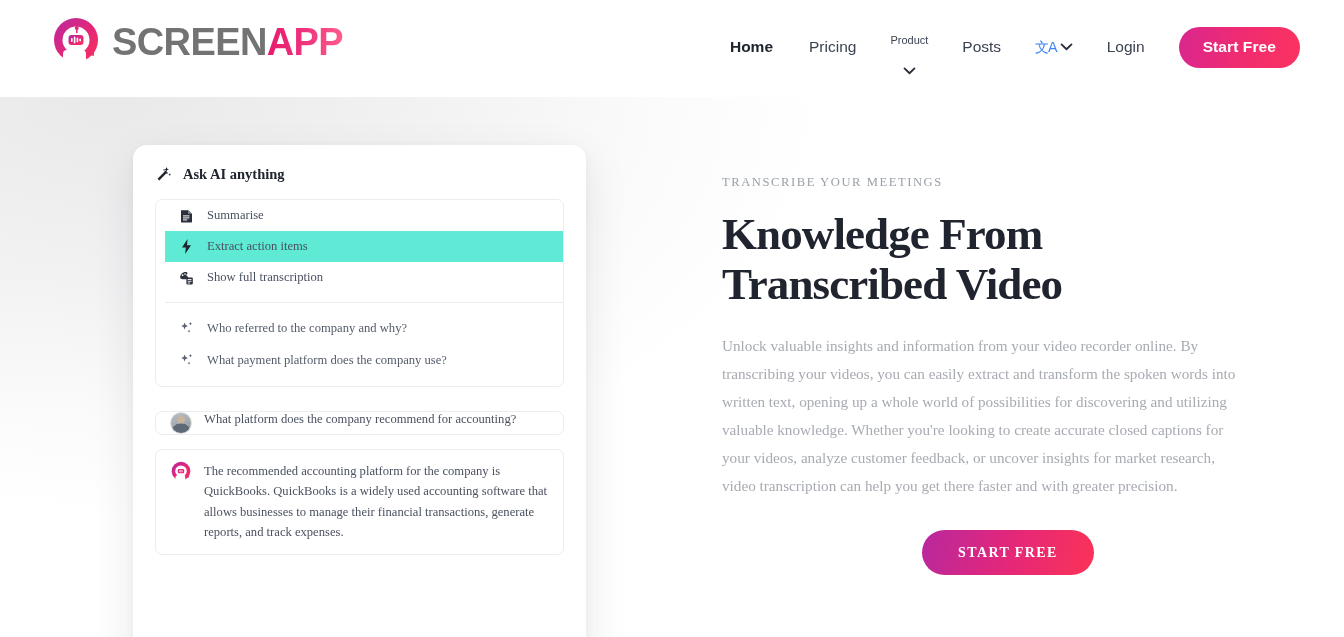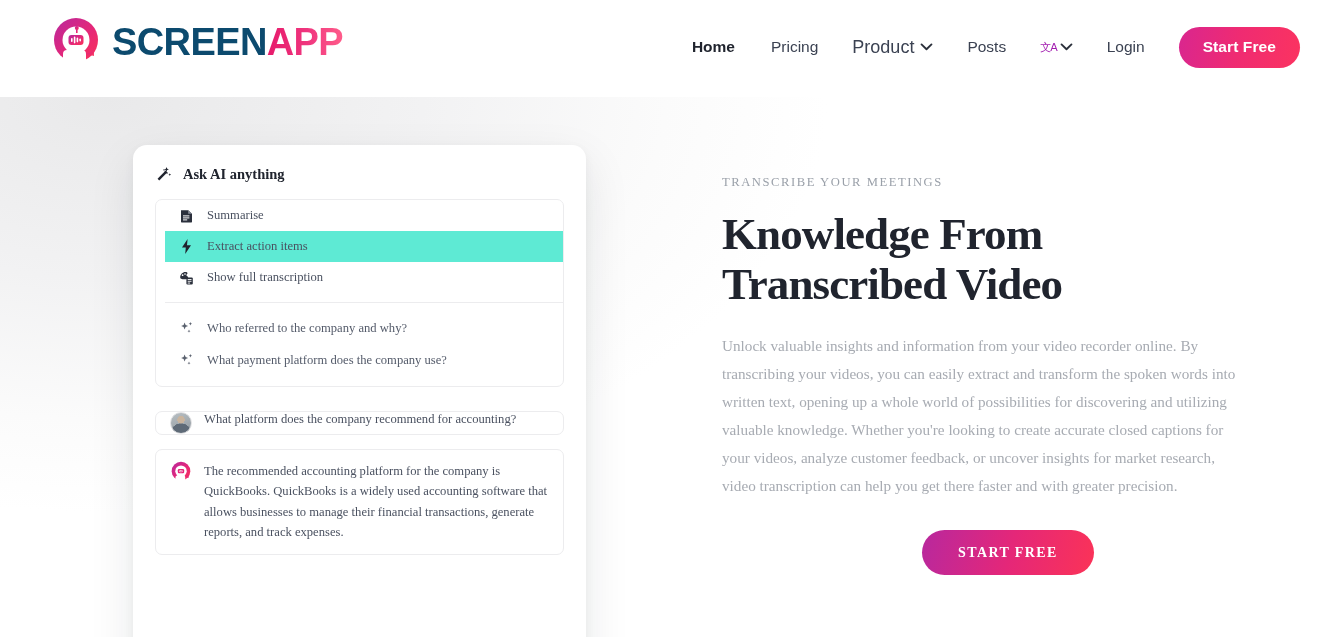--- a/index.html
+++ b/index.html
@@ -46,21 +46,21 @@
 
   .brand-word {
     font-size: 38px;
     font-weight: 700;
     letter-spacing: -0.6px;
     line-height: 1;
     display: flex;
     align-items: baseline;
     font-family: "Liberation Sans", "DejaVu Sans", sans-serif;
   }
-  .brand-word .w-screen { color: #0c4a6e; }
+  .brand-word .w-screen { color: #737373; }
   .brand-word .w-app {
     background: linear-gradient(90deg, #e61a6b 0%, #f0377f 55%, #ff5c8a 100%);
     -webkit-background-clip: text;
     background-clip: text;
     color: #ef2a74;
     -webkit-text-fill-color: transparent;
   }
 
   .nav {
     position: absolute;
@@ -82,37 +82,38 @@
     cursor: pointer;
   }
   .nav-link.active { font-weight: 700; color: #20242e; }
 
   .nav-dd {
     display: flex;
     align-items: center;
     gap: 6px;
     padding: 0 16px;
     cursor: pointer;
-    font-size: 18px;
+    font-size: 11px;
     color: #3b4252;
     line-height: 42px;
+    flex-direction: column;
   }
 
   .chev { display: inline-block; width: 13px; height: 8px; }
 
   .lang {
     display: flex;
     align-items: center;
     gap: 3px;
     padding: 0 16px;
     cursor: pointer;
   }
   .lang-glyph {
-    font-size: 11px;
-    color: #a21caf;
+    font-size: 14px;
+    color: #3b82f6;
     letter-spacing: -1px;
     font-family: "DejaVu Sans", sans-serif;
     line-height: 1;
   }
 
   .btn-start-free {
     margin-left: 16px;
     display: inline-flex;
     align-items: center;
     justify-content: center;

